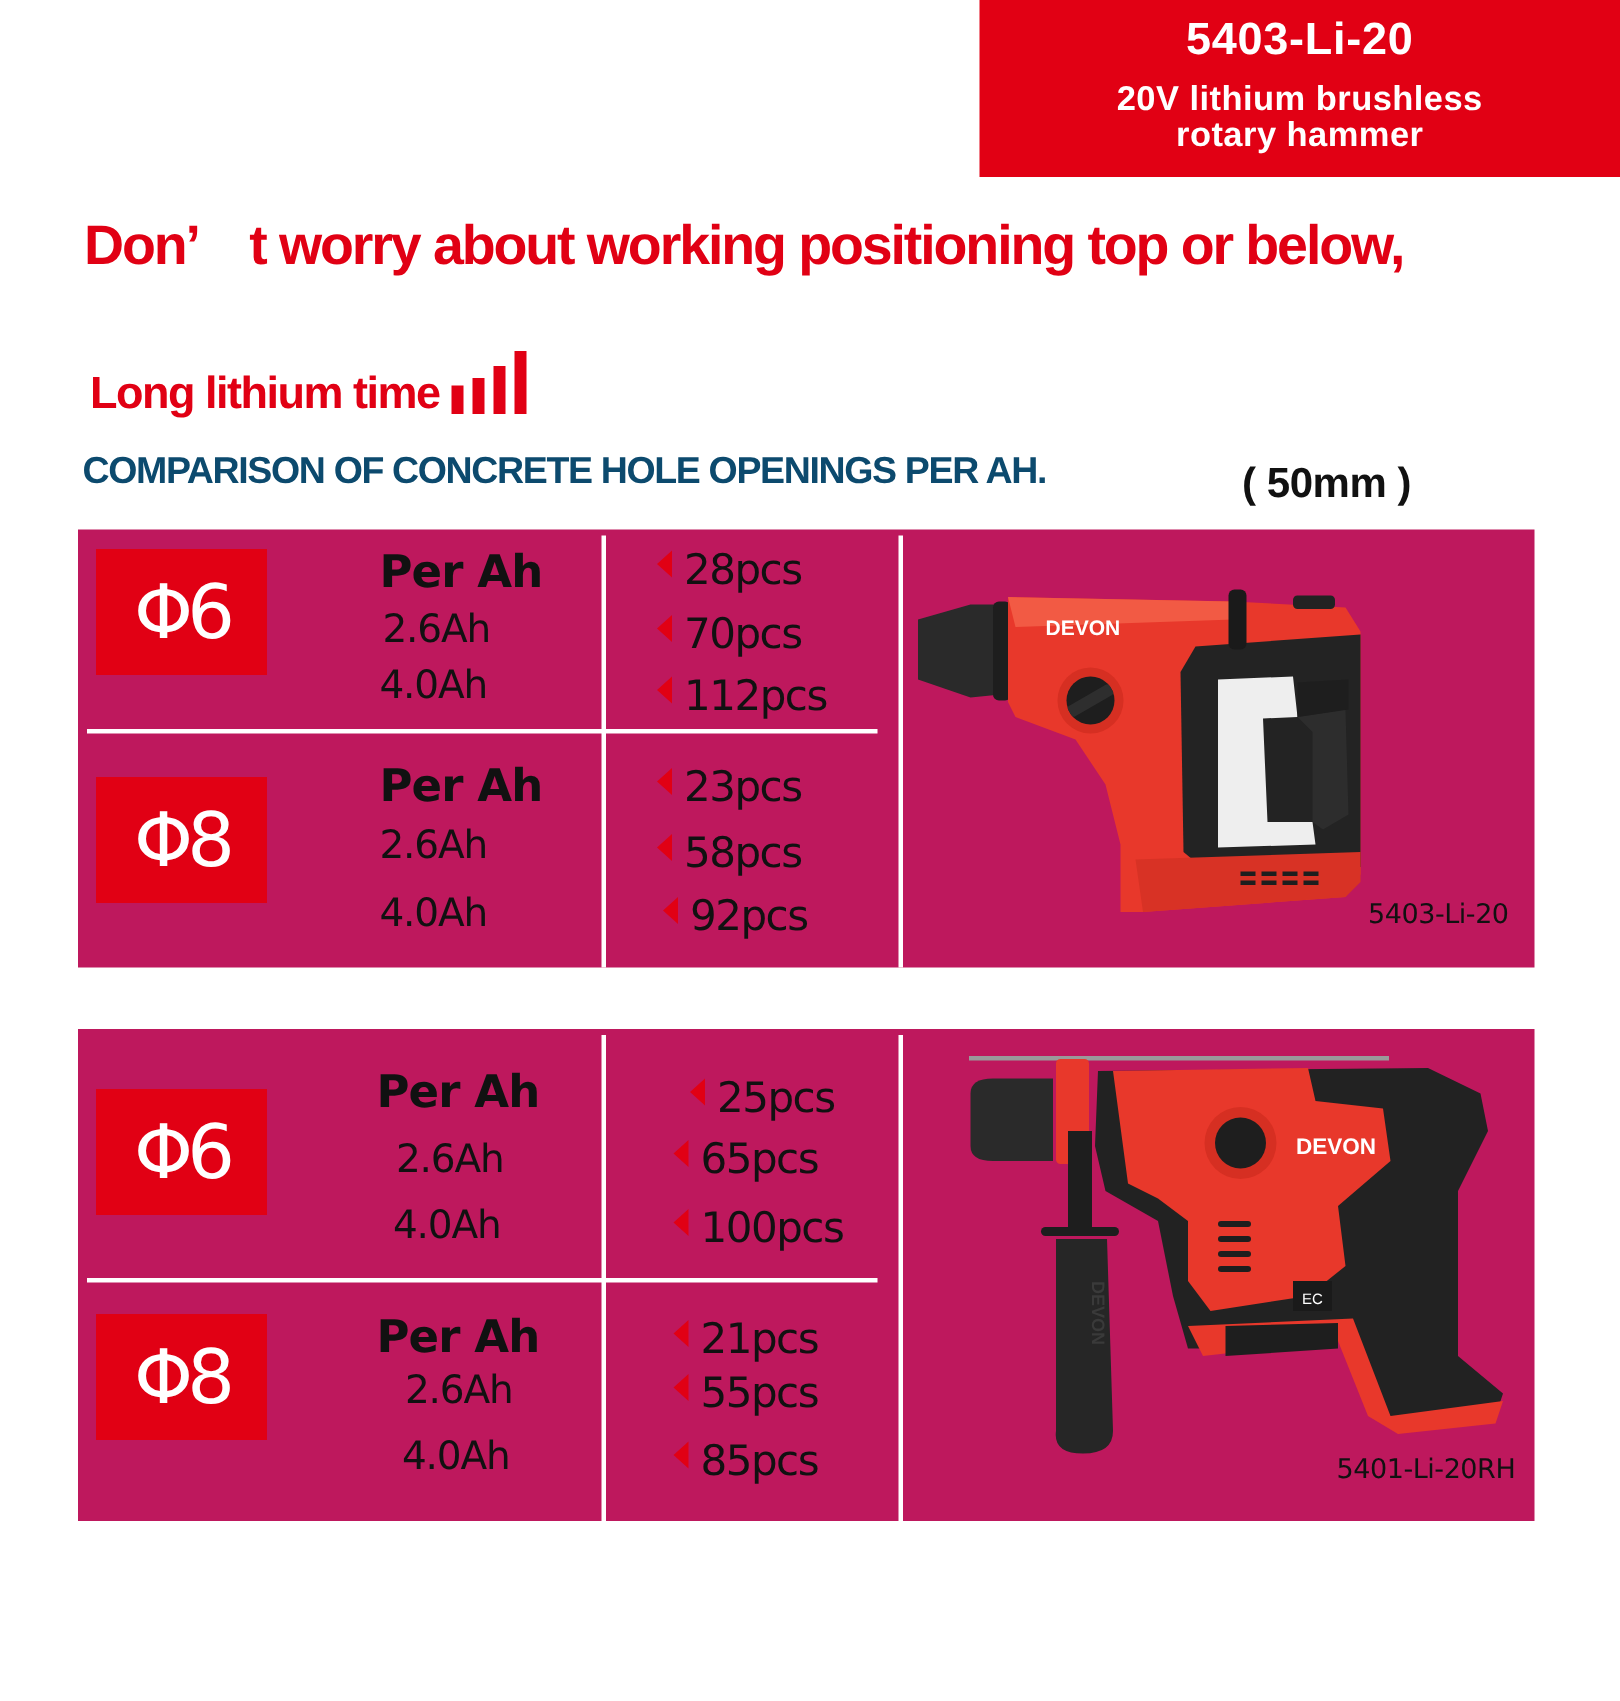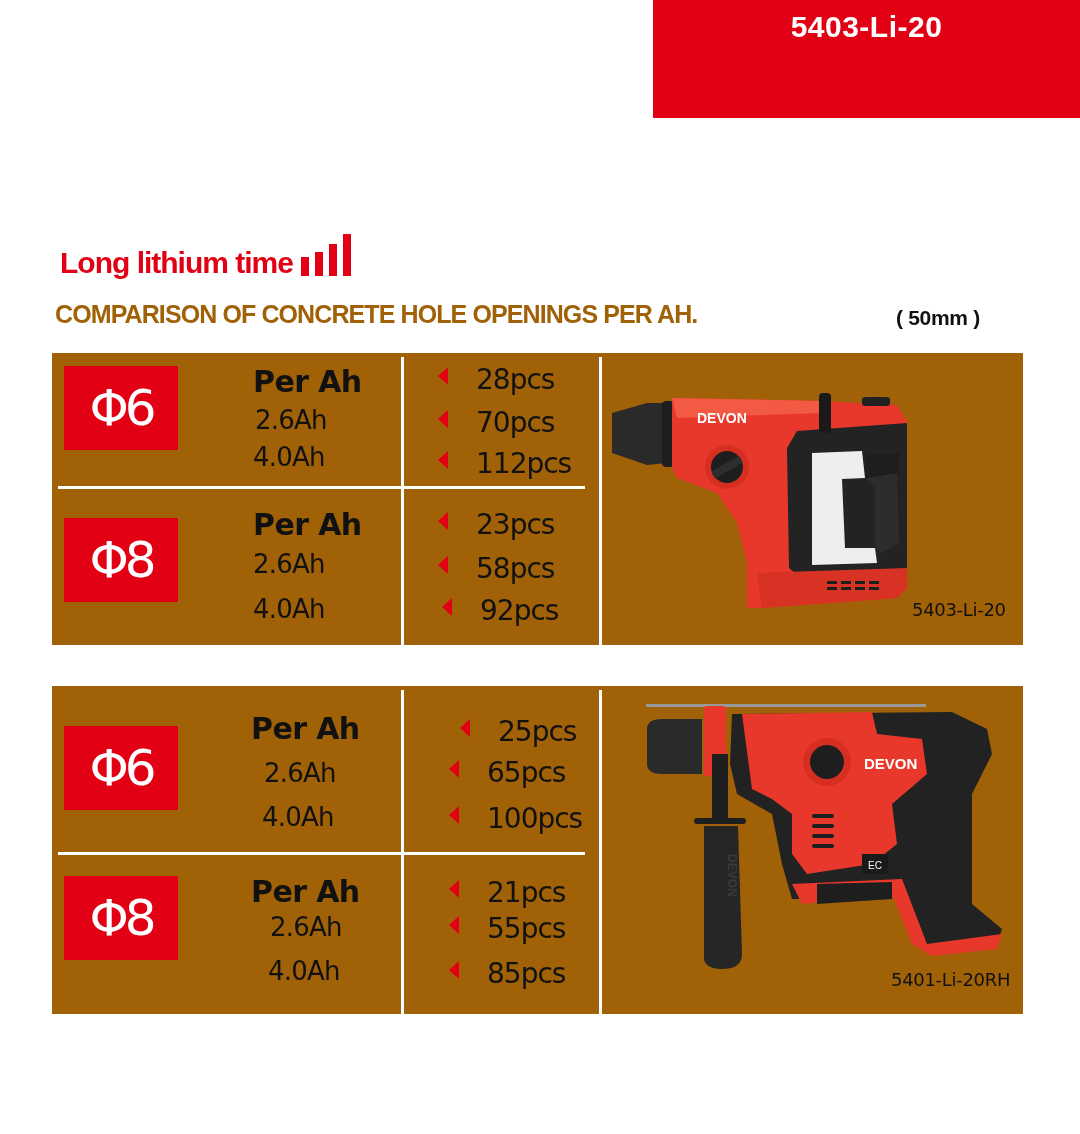--- a/index.html
+++ b/index.html
@@ -23,58 +23,63 @@
     position: absolute; left: 60px; top: 240px; height: 40px;
     color: #e10014; font-family: "Liberation Sans", sans-serif; font-weight: bold;
     font-size: 30px; letter-spacing: -1px; display: flex; align-items: flex-end;
   }
   .bars { display: flex; align-items: flex-end; margin-left: 8px; height: 48px; gap: 6px; padding-bottom: 4px; }
   .bars span { display: block; width: 8px; background: #e10014; }
 
   .section-title {
     position: absolute; left: 55px; top: 300px;
     font-family: "Liberation Sans", sans-serif; font-weight: bold;
-    font-size: 25px; color: #a16207; letter-spacing: -0.9px;
+    font-size: 25px; color: #0c4a6e; letter-spacing: -0.9px;
   }
   .section-unit {
-    position: absolute; left: 896px; top: 306px;
+    position: absolute; left: 828px; top: 306px;
     font-family: "Liberation Sans", sans-serif; font-weight: bold;
-    font-size: 21px; color: #111; letter-spacing: -0.3px;
-  }
-
-  .panel { position: absolute; left: 52px; width: 971px; background: #a16207; }
+    font-size: 28px; color: #111; letter-spacing: -0.3px;
+  }
+
+  .panel { position: absolute; left: 52px; width: 971px; background: #be185d; }
   .panel.p1 { top: 353px; height: 292px; }
   .panel.p2 { top: 686px; height: 328px; }
   .vdiv { position: absolute; top: 4px; bottom: 0; width: 3px; background: #ffffff; }
   .vdiv.a { left: 349px; }
   .vdiv.b { left: 547px; }
   .hdiv { position: absolute; left: 6px; width: 527px; height: 3px; background: #ffffff; }
 
   .dia-badge {
     position: absolute; left: 12px; width: 114px; height: 84px;
     background: #e10014; color: #fff;
     font-family: "DejaVu Sans", sans-serif; font-size: 50px; line-height: 84px;
     text-align: center; letter-spacing: -4px;
   }
   .spec { position: absolute; font-family: "DejaVu Sans", sans-serif; font-size: 26px; color: #111; letter-spacing: -0.8px; }
   .spec.bold { font-weight: bold; font-size: 30px; letter-spacing: -0.6px; }
-  .val { position: absolute; font-family: "DejaVu Sans", sans-serif; font-size: 28px; color: #111; letter-spacing: -1px; display: flex; align-items: center; gap: 20px; }
+  .val { position: absolute; font-family: "DejaVu Sans", sans-serif; font-size: 28px; color: #111; letter-spacing: -1px; display: flex; align-items: center; }
   .tri { display: inline-block; width: 0; height: 0; border-top: 9px solid transparent; border-bottom: 9px solid transparent; border-right: 10px solid #e10014; margin-right: 8px; position: relative; top: -4px; }
 
   .product-img { position: absolute; }
   .product-label { position: absolute; font-family: "DejaVu Sans", sans-serif; font-size: 18px; color: #111; letter-spacing: -0.3px; }
 </style>
 </head>
 <body>
 
 <div class="banner">
   <div class="model">5403-Li-20</div>
+  <div class="sub">
+    <div>20V lithium brushless</div>
+    <div>rotary hammer</div>
+  </div>
 </div>
 
 <div class="headline">
+  <div>Don’　t worry about working positioning top or below,</div>
 </div>
 
 <div class="tagline">
   <span>Long lithium time</span>
   <span class="bars">
     <span style="height:19px"></span>
     <span style="height:24px"></span>
     <span style="height:32px"></span>
     <span style="height:42px"></span>
   </span>

